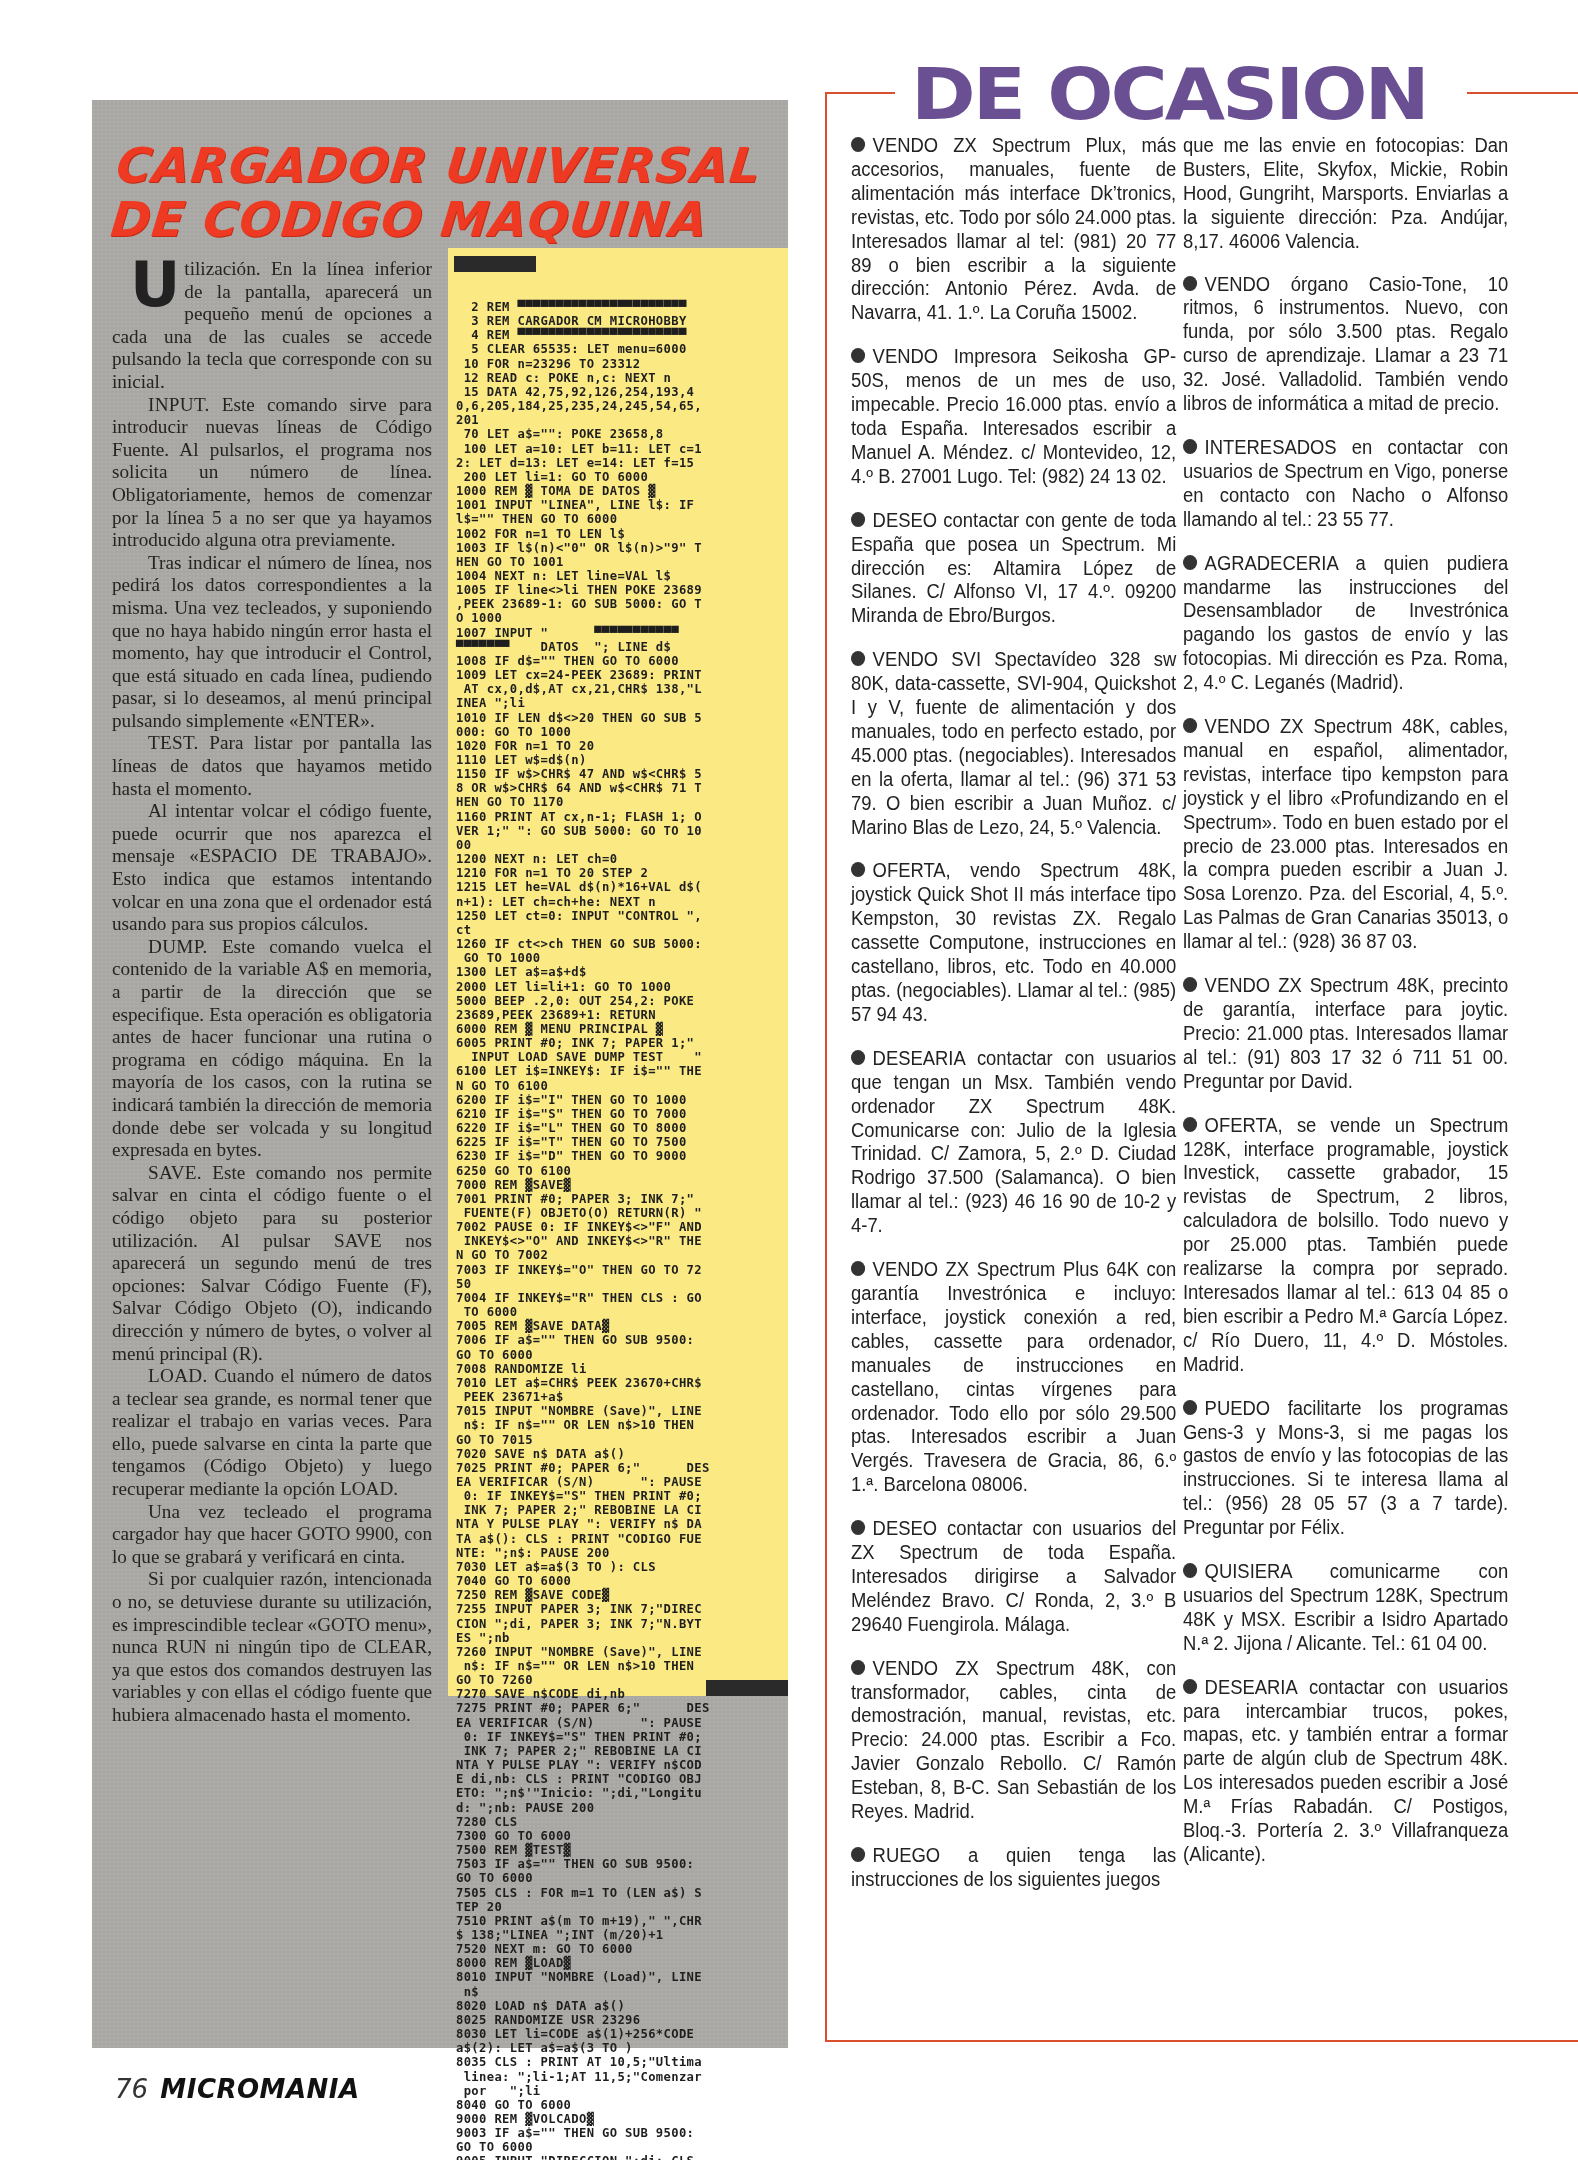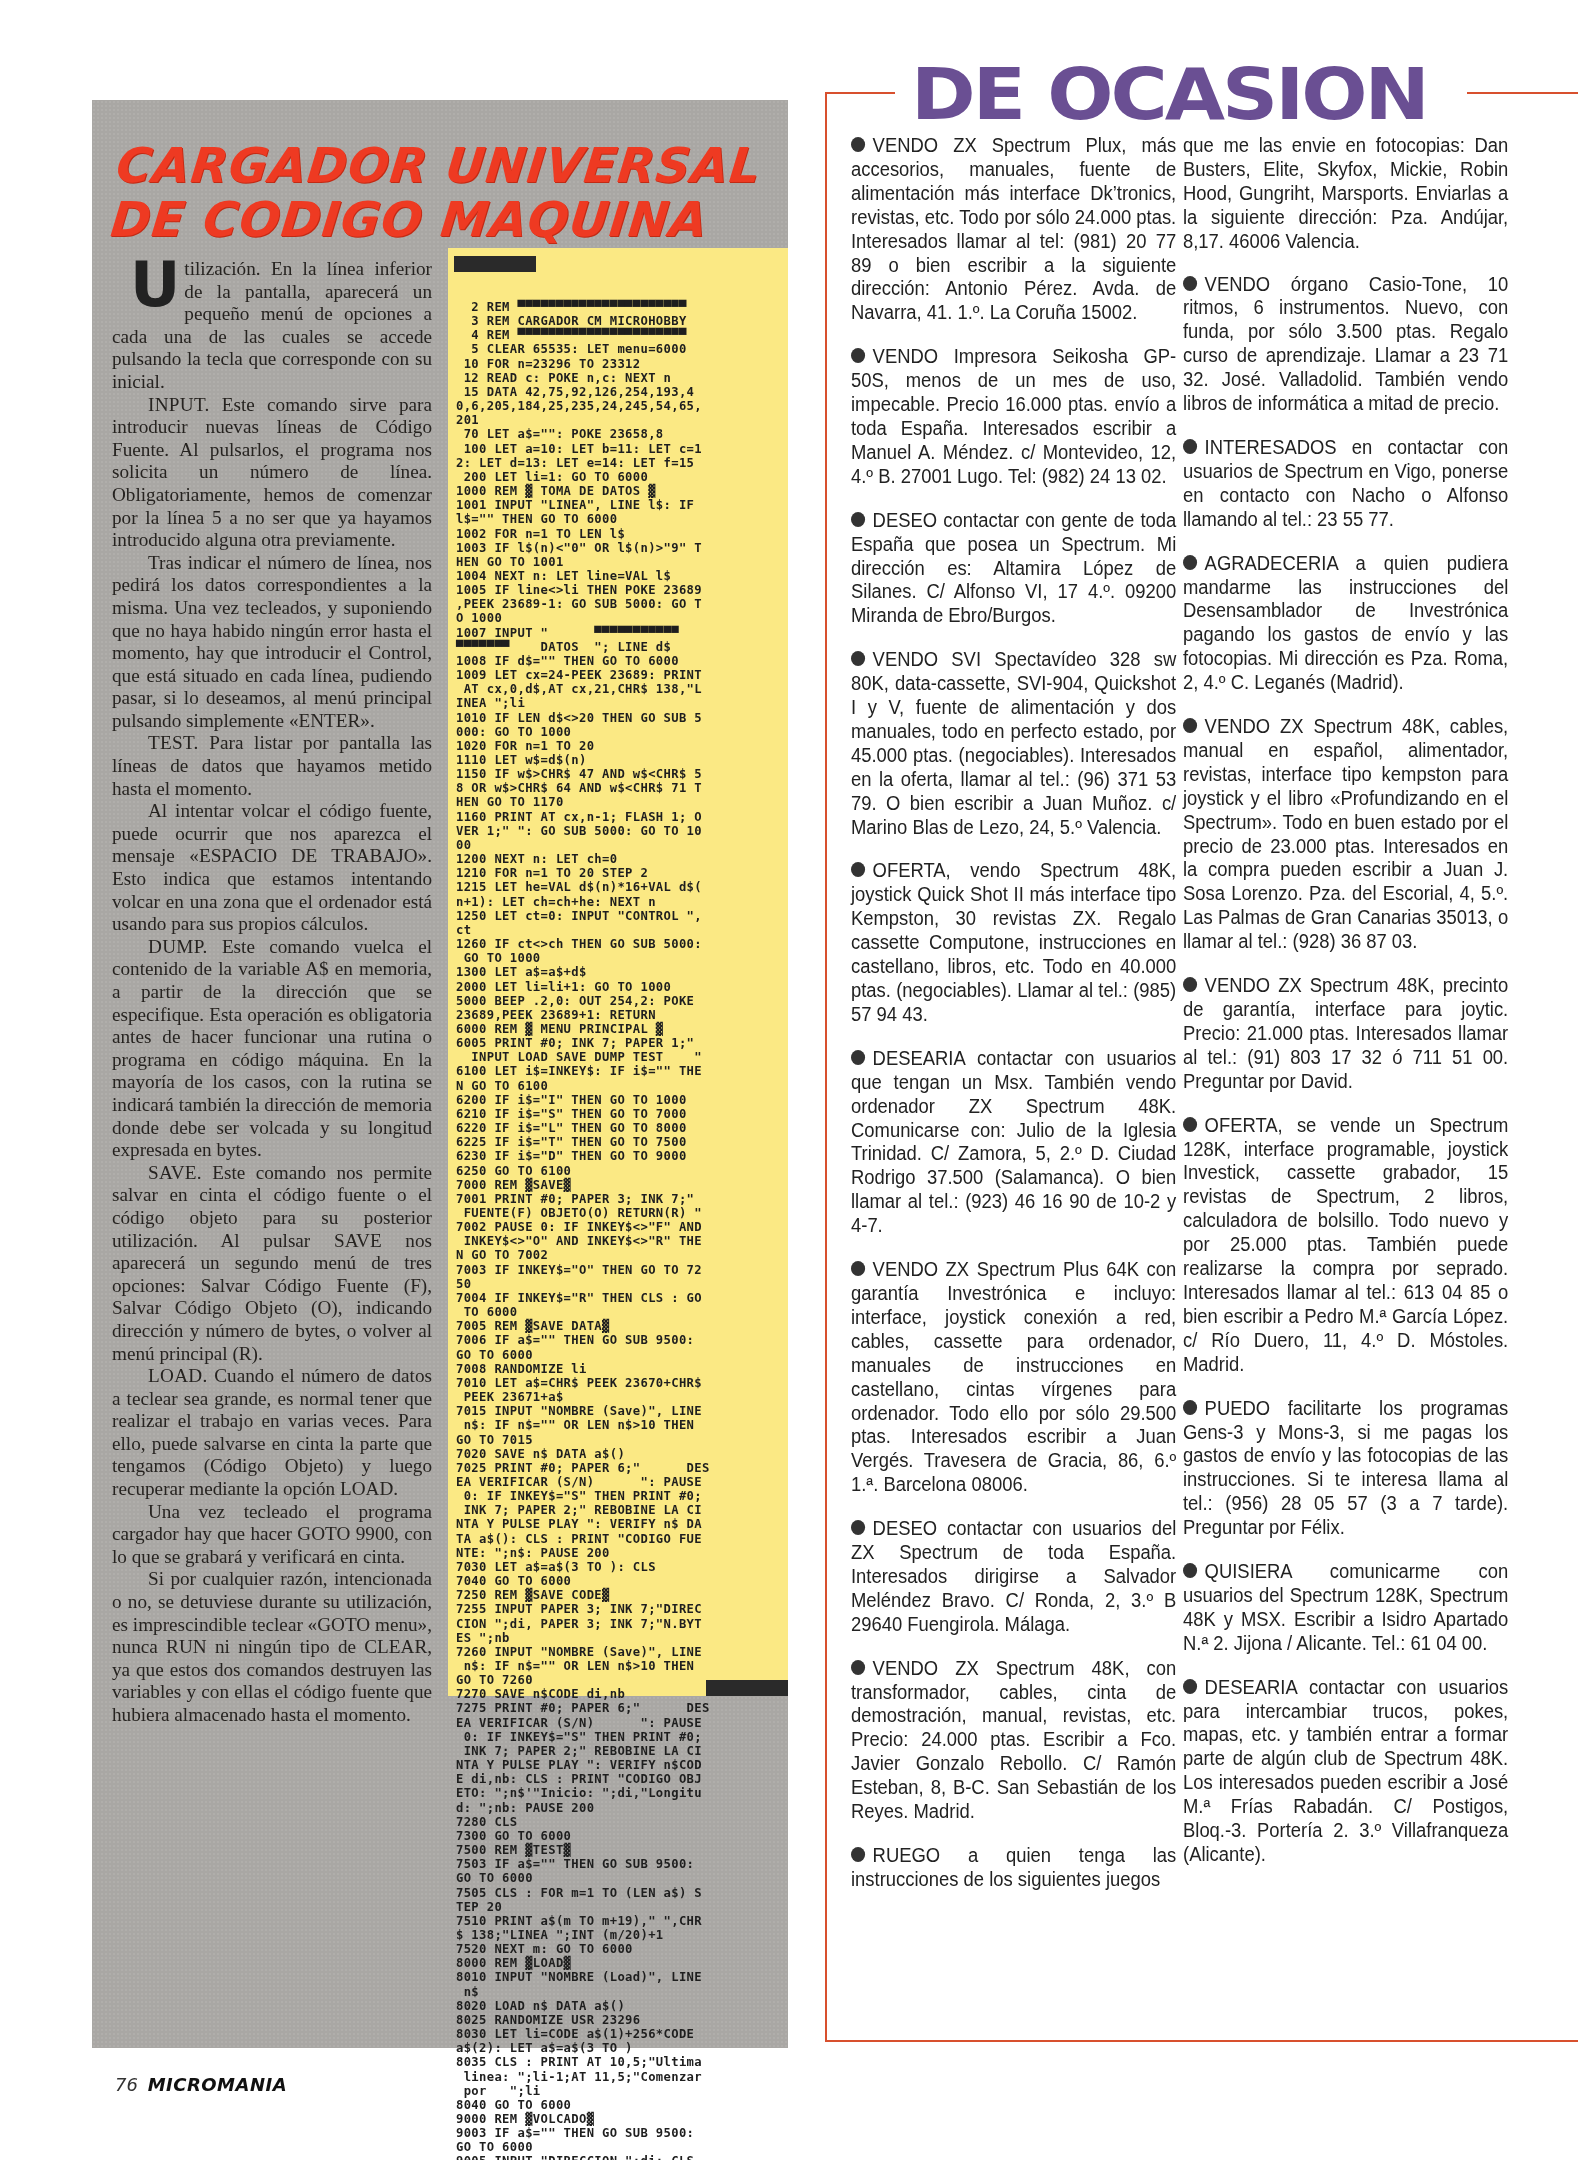--- a/index.html
+++ b/index.html
@@ -69,21 +69,21 @@
   .ad { margin: 0 0 20px 0; }
   .ad.cont { margin-bottom: 19px; }
   .bullet {
     display: inline-block; width: 15px; height: 15px; border-radius: 50%;
     background: #333; margin-right: 8px; vertical-align: 0px;
   }
 
   
   .footer {
     position: absolute; left: 115px; top: 2074px;
-    font-family: "DejaVu Sans", sans-serif; font-size: 18px;
+    font-family: "DejaVu Sans", sans-serif; font-size: 26px;
   }
   .page-num { font-style: italic; font-weight: normal; color: #333; margin-right: 4px; }
   .magazine { font-weight: bold; font-style: italic; color: #111; letter-spacing: 0.5px; }
 </style>
 </head>
 <body>
 
 <section class="article">
   <h1 class="article-title">
     <span>CARGADOR UNIVERSAL</span><br>

